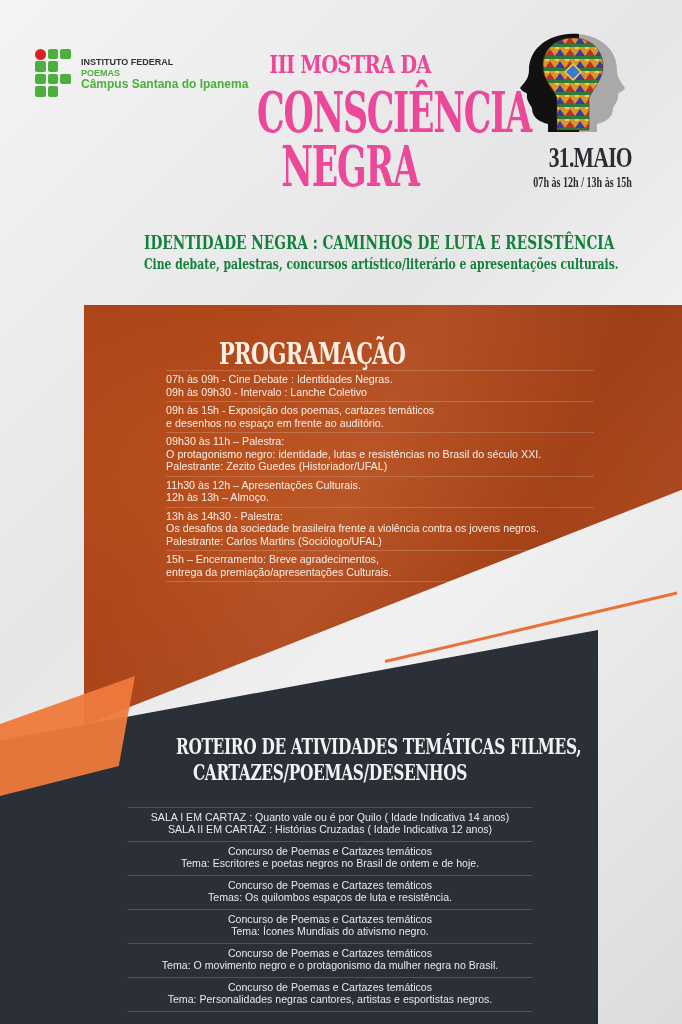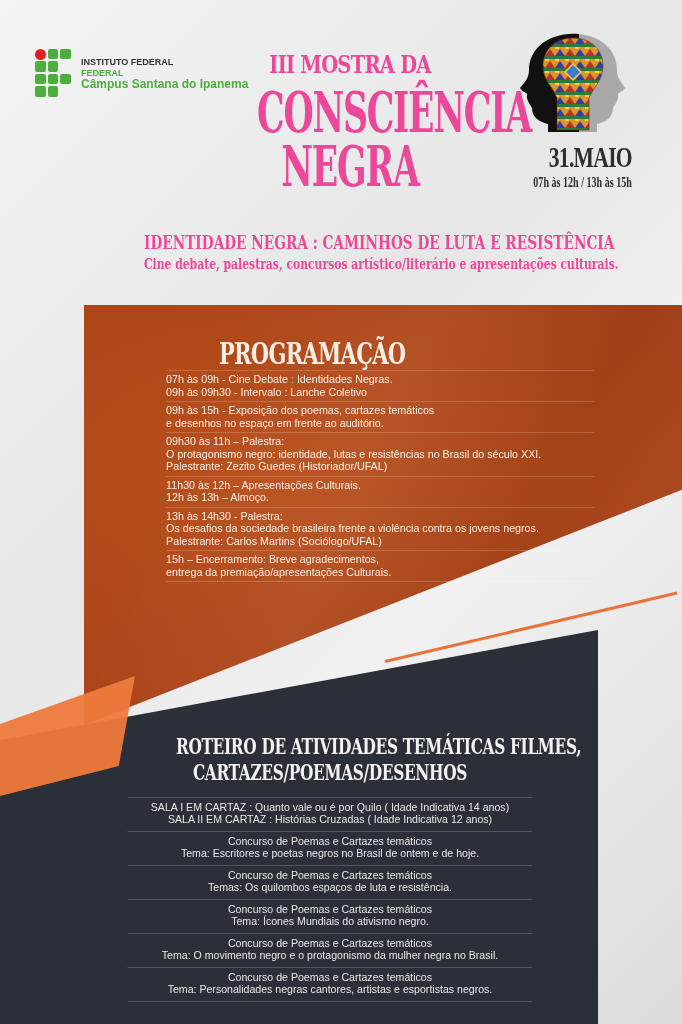--- a/index.html
+++ b/index.html
@@ -28,21 +28,21 @@
   .title-l3 { font-size: 56px; letter-spacing: -2px; transform: scaleX(0.62); line-height: 52px; }
 
   
   .emblem { position: absolute; left: 505px; top: 32px; width: 135px; height: 100px; }
 
   .date-block { position: absolute; left: 490px; top: 140px; width: 165px; text-align: right; color: #2b2d33; font-family: Liberation Serif, serif; font-weight: bold; }
   .date-main { font-size: 30px; transform: scaleX(0.72); line-height: 34px; letter-spacing: -1px; }
   .date-time { font-size: 14px; transform: scaleX(0.72); line-height: 18px; white-space: nowrap; }
 
   
-  .subtitle { position: absolute; left: 60px; top: 229px; width: 600px; text-align: center; color: #ec4899; font-family: "DejaVu Serif", serif; font-weight: bold; }
+  .subtitle { position: absolute; left: 60px; top: 229px; width: 600px; text-align: center; color: #15803d; font-family: "DejaVu Serif", serif; font-weight: bold; }
   .sub-l1 { font-size: 19px; transform: scaleX(0.72); white-space: nowrap; line-height: 26px; }
   .sub-l2 { font-size: 15px; transform: scaleX(0.72); white-space: nowrap; line-height: 18px; }
 
   
   .orange-band { position: absolute; left: 84px; top: 305px; width: 598px; height: 420px;
     background: radial-gradient(ellipse at 30% 40%, #b9501c 0%, #ad4519 55%, #a44017 100%);
     clip-path: polygon(0 0, 100% 0, 100% 44%, 0 100%); }
   .orange-sheen { position: absolute; left: 84px; top: 305px; width: 598px; height: 420px;
     background: linear-gradient(115deg, rgba(255,255,255,0) 20%, rgba(255,255,255,0.05) 45%, rgba(0,0,0,0.06) 70%, rgba(255,255,255,0.04) 90%);
     clip-path: polygon(0 0, 100% 0, 100% 44%, 0 100%); }
@@ -58,21 +58,21 @@
     clip-path: polygon(100% 0, 88% 75%, 0 100%, 0 40%); opacity: 0.95; }
 
   
   .prog { position: absolute; left: 150px; top: 338px; width: 460px; text-align: left; color: #fff; }
   .prog-title { font-family: "DejaVu Serif", serif; font-weight: bold; font-size: 30px; transform: scaleX(0.7); line-height: 32px; color: #fbeee4; letter-spacing: -1px; }
   .prog-item { font-size: 11.5px; line-height: 12.5px; color: #fbeee4; padding: 2px 0 3px; border-top: 1px solid rgba(255,255,255,0.18); transform: scaleX(0.93); }
 
   
   .rot { position: absolute; left: 110px; top: 733px; width: 440px; text-align: center; color: #fff; }
   .rot-title { font-family: "DejaVu Serif", serif; font-weight: bold; font-size: 22px; line-height: 26px; transform: scaleX(0.7); white-space: nowrap; color: #f2f2f2; letter-spacing: -0.5px; }
-  .rot-list { margin-top: 12px; }
+  .rot-list { margin-top: 22px; }
   .rot-item { font-size: 11.5px; line-height: 12px; color: #e8e8e8; padding: 3px 0 6px; border-top: 1px solid rgba(255,255,255,0.18); transform: scaleX(0.92); }
   .rot-item:last-child { border-bottom: 1px solid rgba(255,255,255,0.18); }
 </style>
 </head>
 <body>
 
 <div class="poster">
 
   <div class="orange-band"></div>
   <div class="orange-sheen"></div>
@@ -88,21 +88,21 @@
       <div class="sq" style="left:0;top:12.5px;"></div>
       <div class="sq" style="left:12.5px;top:12.5px;"></div>
       <div class="sq" style="left:0;top:25px;"></div>
       <div class="sq" style="left:12.5px;top:25px;"></div>
       <div class="sq" style="left:25px;top:25px;"></div>
       <div class="sq" style="left:0;top:37.5px;"></div>
       <div class="sq" style="left:12.5px;top:37.5px;"></div>
     </div>
     <div class="logo-text">
       <div class="logo-l1">INSTITUTO FEDERAL</div>
-      <div class="logo-l2">FEDERAL</div>
+      <div class="logo-l2">POEMAS</div>
       <div class="logo-l3">Câmpus Santana do Ipanema</div>
     </div>
   </div>
 
   <div class="title-block">
     <div class="title-l1">III MOSTRA DA</div>
     <div class="title-l2">CONSCIÊNCIA</div>
     <div class="title-l3">NEGRA</div>
   </div>
 

